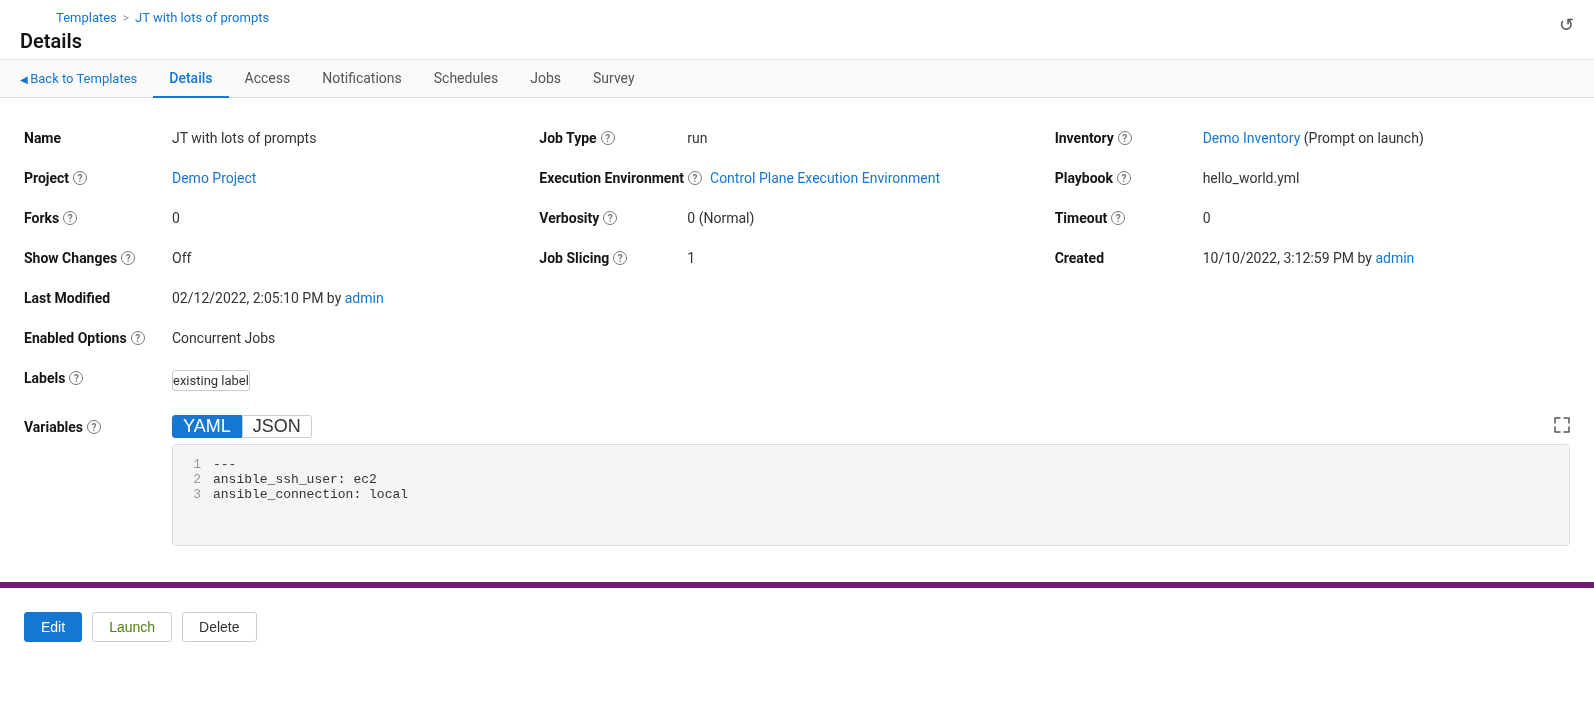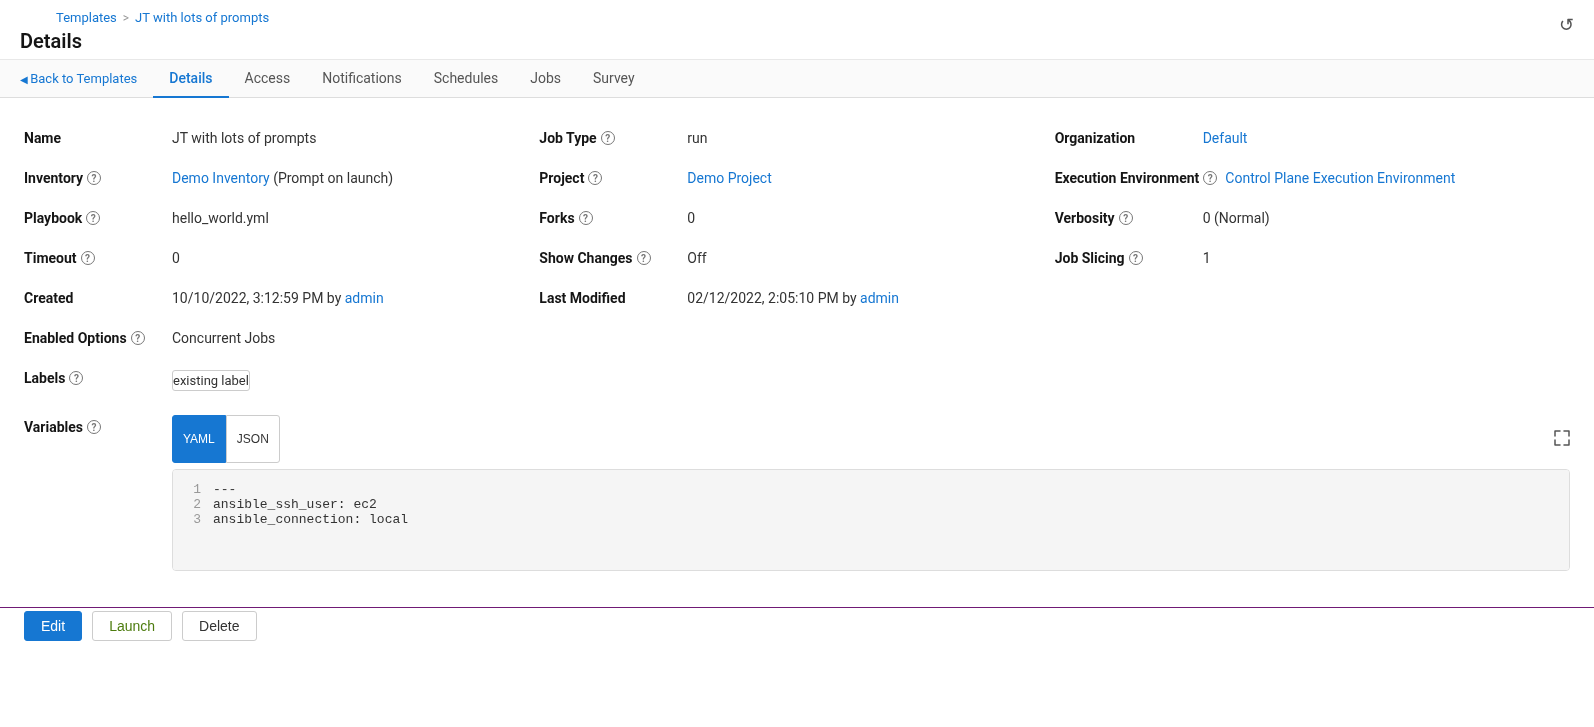--- a/index.html
+++ b/index.html
@@ -99,21 +99,21 @@
       position: relative;
       flex: 1;
       max-width: 1460px;
     }
 
     .var-toggle {
       display: flex;
     }
 
     .var-btn {
-      padding: 16px 10px; font-size: 12px; cursor: pointer; border: 1px solid #ccc;
+      padding: 0 10px; font-size: 18px; cursor: pointer; border: 1px solid #ccc;
       background: #fff; color: #333;
     }
     .var-btn.active { background: #1677d2; color: #fff; border-color: #1677d2; }
     .var-btn:first-child { border-radius: 3px 0 0 3px; }
     .var-btn:last-child { border-radius: 0 3px 3px 0; }
 
     .code-editor {
       background: #f5f5f5;
       padding: 12px 0;
       font-family: 'Courier New', Courier, monospace;
@@ -126,23 +126,23 @@
       display: flex; align-items: flex-start;
     }
 
     .line-num {
       width: 40px; text-align: right; padding-right: 12px; color: #999; user-select: none; flex-shrink: 0;
     }
 
     .line-code { color: #333; }
 
     .action-bar {
-      padding: 3px 24px;
+      padding: 24px 24px;
       display: flex; gap: 10px; align-items: flex-start;
-      border-top: 1px solid #701a75;
+      border-top: 6px solid #701a75;
       margin-top: 4px;
     }
 
     .btn {
       padding: 6px 16px; font-size: 14px; border-radius: 3px; cursor: pointer; font-weight: 500;
       border: 1px solid;
     }
     .btn-primary { background: #1677d2; color: #fff; border-color: #1677d2; }
     .btn-secondary { background: #fff; color: #4d7c0f; border-color: #ccc; }
     .btn-danger { background: #fff; color: #333; border-color: #ccc; }
@@ -184,28 +184,20 @@
         <span>Name</span>
       </span>
       <span class="detail-value">JT with lots of prompts</span>
     </div>
     <div class="detail-cell">
       <span class="detail-label">
         <span>Job Type</span>
         <span class="help-icon" title="Help">?</span>
       </span>
       <span class="detail-value">run</span>
-    </div>
-    <div class="detail-cell">
-      <span class="detail-label">
-        <span>Organization</span>
-      </span>
-      <span class="detail-value">
-        <a>Default</a>
-      </span>
     </div>
 
     <div class="detail-cell">
       <span class="detail-label">
         <span>Inventory</span>
         <span class="help-icon" title="Help">?</span>
       </span>
       <span class="detail-value">
         <a>Demo Inventory</a><span> (Prompt on launch)</span>
       </span>

